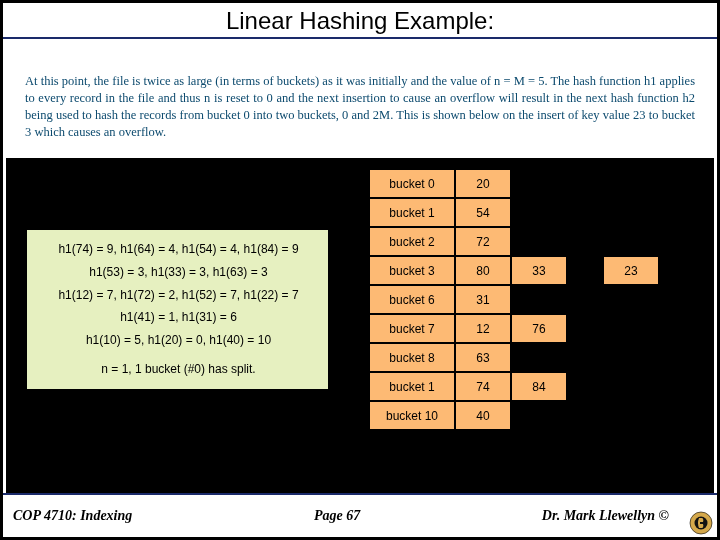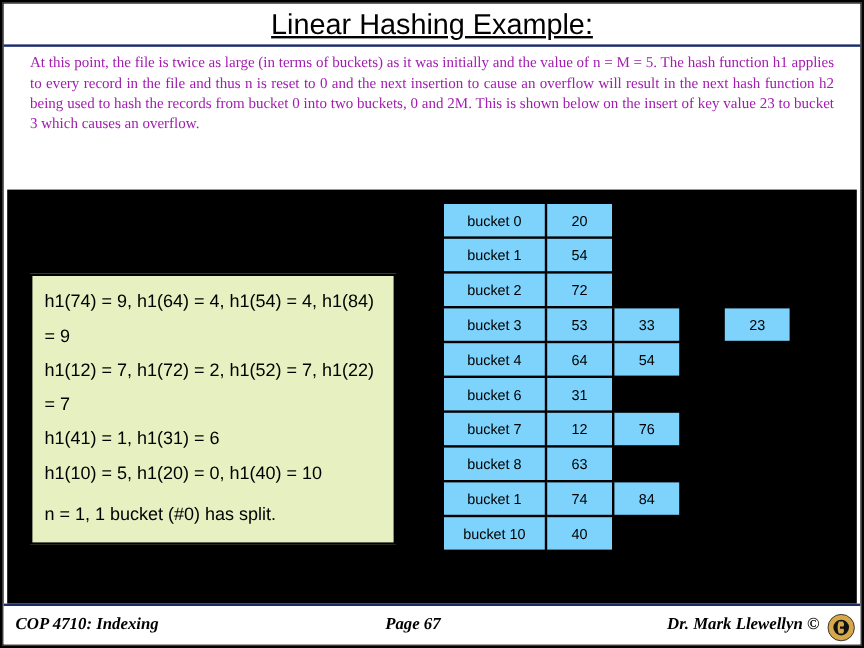--- a/index.html
+++ b/index.html
@@ -17,30 +17,30 @@
     border: 1px solid #000;
   }
   .title-bar {
     border-bottom: 2px solid #1a2a6a;
     padding: 4px 0 2px 0;
     text-align: center;
   }
   .title {
     font-size: 24px;
     font-weight: normal;
-    text-decoration: underline;
     color: #000;
     font-family: Arial, sans-serif;
   }
   .body-text {
     font-size: 12.5px;
     line-height: 1.35;
     text-align: justify;
     padding: 5px 22px 2px 22px;
-    color: #a21caf;
+    color: #0c4a6e;
+    margin-top: 29px;
   }
   .black-area {
     position: absolute;
     left: 3px; right: 3px;
     top: 155px; bottom: 30px;
     background: #000;
   }
   .after-text {
     position: absolute;
     right: 24px; top: 139px;
@@ -51,70 +51,71 @@
     padding: 0 2px;
     z-index: 3;
   }
   .hash-box {
     position: absolute;
     left: 22px; top: 225px;
     width: 305px;
     background: #e6f0c0;
     border: 2px solid #000;
     font-family: Arial, sans-serif;
-    font-size: 15px;
+    font-size: 12px;
     padding: 8px 8px 8px 10px;
     z-index: 5;
     line-height: 1.9;
+    text-align: center;
   }
   .hash-box .gap { height: 6px; }
   .bucket-table {
     position: absolute;
     left: 365px; top: 165px;
     z-index: 5;
     border-collapse: collapse;
     font-family: Arial, sans-serif;
     font-size: 12px;
   }
   .bucket-table td {
     border: 2px solid #000;
-    background: #7dd3fc;
+    background: #fdba74;
     text-align: center;
     height: 29px;
     min-width: 56px;
     padding: 0 6px;
   }
   .bucket-table td.label {
     min-width: 86px;
     text-align: center;
   }
   .bucket-table td.empty {
     border: none;
     background: transparent;
     min-width: 36px;
   }
   .bucket-table td.ovbox {
     min-width: 56px;
   }
   .footer {
     position: absolute;
     left: 0; right: 0; bottom: 0;
-    height: 34px;
+    height: 44px;
     background: #fff;
     border-top: 2px solid #1a2a6a;
     display: flex;
     align-items: center;
     font-style: italic;
     font-weight: bold;
     font-size: 14px;
     color: #000;
   }
   .footer .left { flex: 0 0 auto; padding-left: 10px; }
   .footer .mid { flex: 1 1 auto; text-align: center; }
-  .footer .right { flex: 0 0 auto; padding-right: 34px; }
+  .footer .right { flex: 0 0 auto; padding-right: 48px; }
   .logo {
     position: absolute;
     right: 4px; bottom: 2px;
     width: 24px; height: 24px;
     z-index: 10;
   }
   .logo svg { width: 24px; height: 24px; }
 </style>
 </head>
 <body>
@@ -125,20 +126,21 @@
     <span class="title">Linear Hashing Example:</span>
   </div>
 
   <div class="body-text">At this point, the file is twice as large (in terms of buckets) as it was initially and the value of n = M = 5.  The hash function h1 applies to every record in the file and thus n is reset to 0 and the next insertion to cause an overflow will result in the next hash function h2 being used to hash the records from bucket 0 into two buckets, 0 and 2M.  This is shown below on the insert of key value 23 to bucket 3 which causes an overflow.</div>
 
 
   <div class="black-area"></div>
 
   <div class="hash-box">
     <div>h1(74) = 9, h1(64) = 4, h1(54) = 4, h1(84) = 9</div>
+    <div>h1(53) = 3, h1(33) = 3, h1(63) = 3</div>
     <div>h1(12) = 7, h1(72) = 2, h1(52) = 7, h1(22) = 7</div>
     <div>h1(41) = 1, h1(31) = 6</div>
     <div>h1(10) = 5, h1(20) = 0, h1(40) = 10</div>
     <div class="gap"></div>
     <div>n = 1, 1 bucket (#0) has split.</div>
   </div>
 
   <table class="bucket-table">
     <tbody id="bucket-rows">
         <tr>
@@ -157,31 +159,24 @@
         </tr>
         <tr>
           <td class="label">bucket 2</td>
           <td>72</td>
           <td class="empty"></td>
           <td class="empty"></td>
           <td class="empty"></td>
         </tr>
         <tr>
           <td class="label">bucket 3</td>
-          <td>53</td>
+          <td>80</td>
           <td>33</td>
           <td class="empty"></td>
           <td class="ovbox">23</td>
-        </tr>
-        <tr>
-          <td class="label">bucket 4</td>
-          <td>64</td>
-          <td>54</td>
-          <td class="empty"></td>
-          <td class="empty"></td>
         </tr>
         <tr>
           <td class="label">bucket 6</td>
           <td>31</td>
           <td class="empty"></td>
           <td class="empty"></td>
           <td class="empty"></td>
         </tr>
         <tr>
           <td class="label">bucket 7</td>

